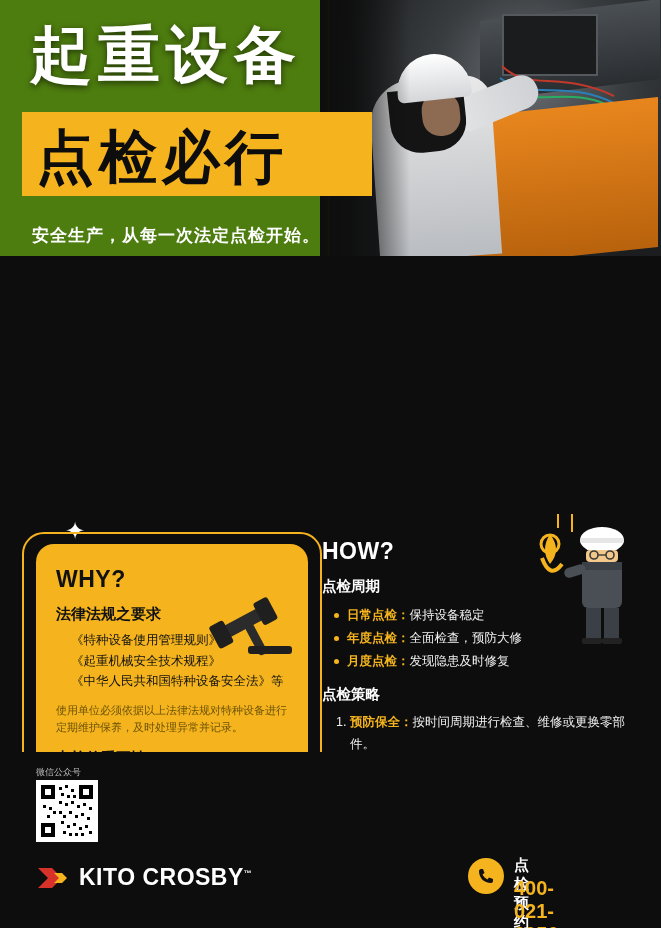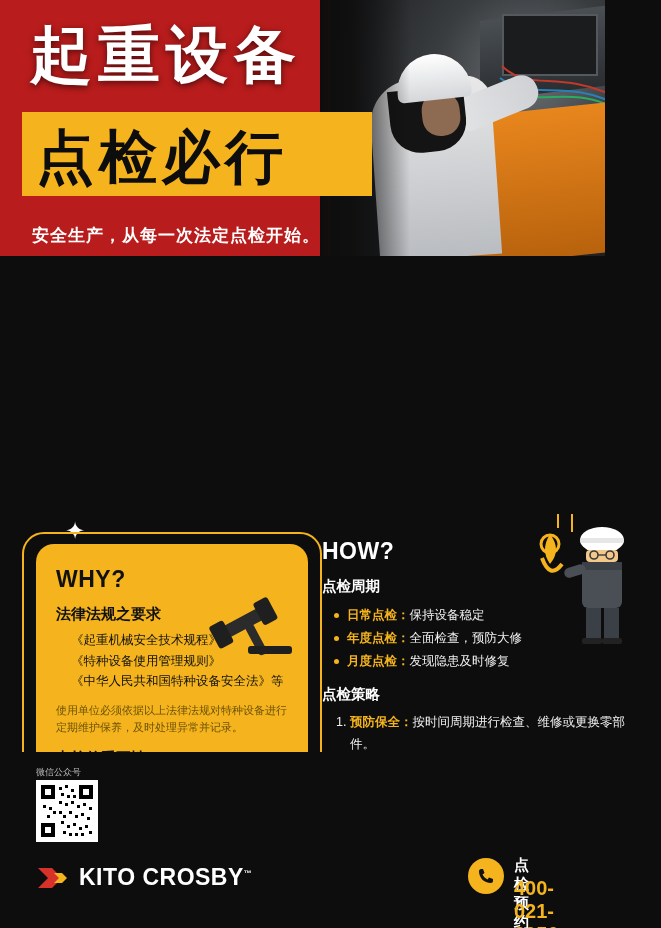--- a/index.html
+++ b/index.html
@@ -12,22 +12,22 @@
   .poster {
     position: relative;
     width: 661px; height: 928px;
     background: #0d0d0d;
     color: #fff;
   }
 
   
   .hero {
     position: relative;
-    width: 605px; height: 256px;
-    background: #b91c1c;
+    width: 661px; height: 256px;
+    background: #4d7c0f;
     overflow: hidden;
   }
   .hero-photo {
     position: absolute;
     left: 330px; top: 0;
     width: 331px; height: 256px;
     background:
       radial-gradient(circle at 60% 30%, #6b6f73 0%, #3a3d40 35%, #1b1d1f 75%),
       linear-gradient(160deg, #2c2f33, #101112);
     overflow: hidden;
@@ -264,22 +264,22 @@
           <rect x="58" y="24" width="16" height="25" rx="3" fill="#1f1f1f"></rect>
           <rect x="40" y="40" width="9" height="34" rx="4" fill="#2b2b2b"></rect>
         </g>
         <rect x="46" y="62" width="44" height="8" rx="3" fill="#1f1f1f"></rect>
       </svg>
 
       <h2>WHY?</h2>
 
       <h3>法律法规之要求</h3>
       <ul>
+        <li><span class="dot"></span><span>《特种设备使用管理规则》</span></li>
         <li><span class="dot"></span><span>《起重机械安全技术规程》</span></li>
-        <li><span class="dot"></span><span>《特种设备使用管理规则》</span></li>
         <li><span class="dot"></span><span>《中华人民共和国特种设备安全法》等</span></li>
       </ul>
 
       <div class="note">使用单位必须依据以上法律法规对特种设备进行定期维护保养，及时处理异常并记录。</div>
 
       <h3>点检的重要性</h3>
       <ul>
         <li><span class="dot"></span><b>保障人身安全：</b><span>避免事故发生</span></li>
         <li><span class="dot"></span><b>提升生产效率：</b><span>减少停机损失</span></li>
         <li><span class="dot"></span><b>降低经济风险：</b><span>减少使用成本</span></li>

